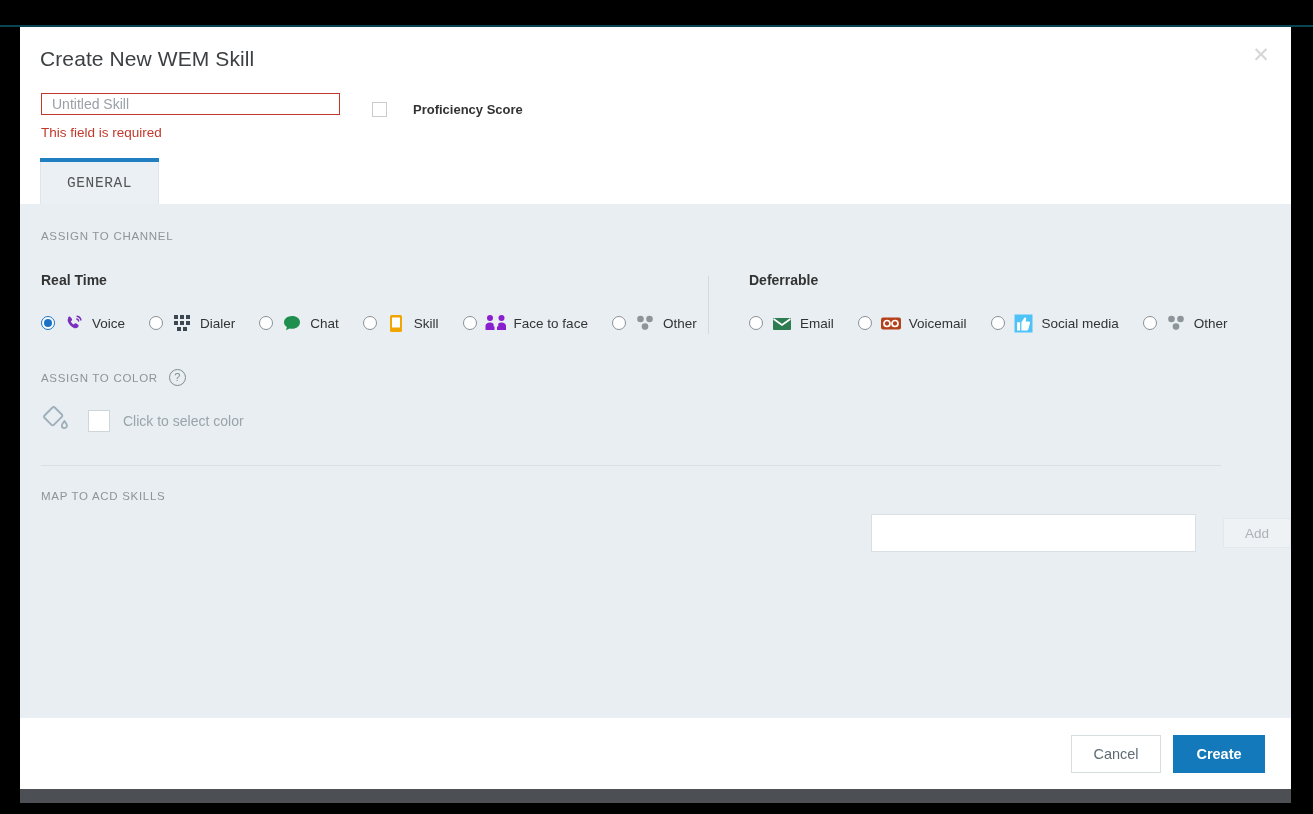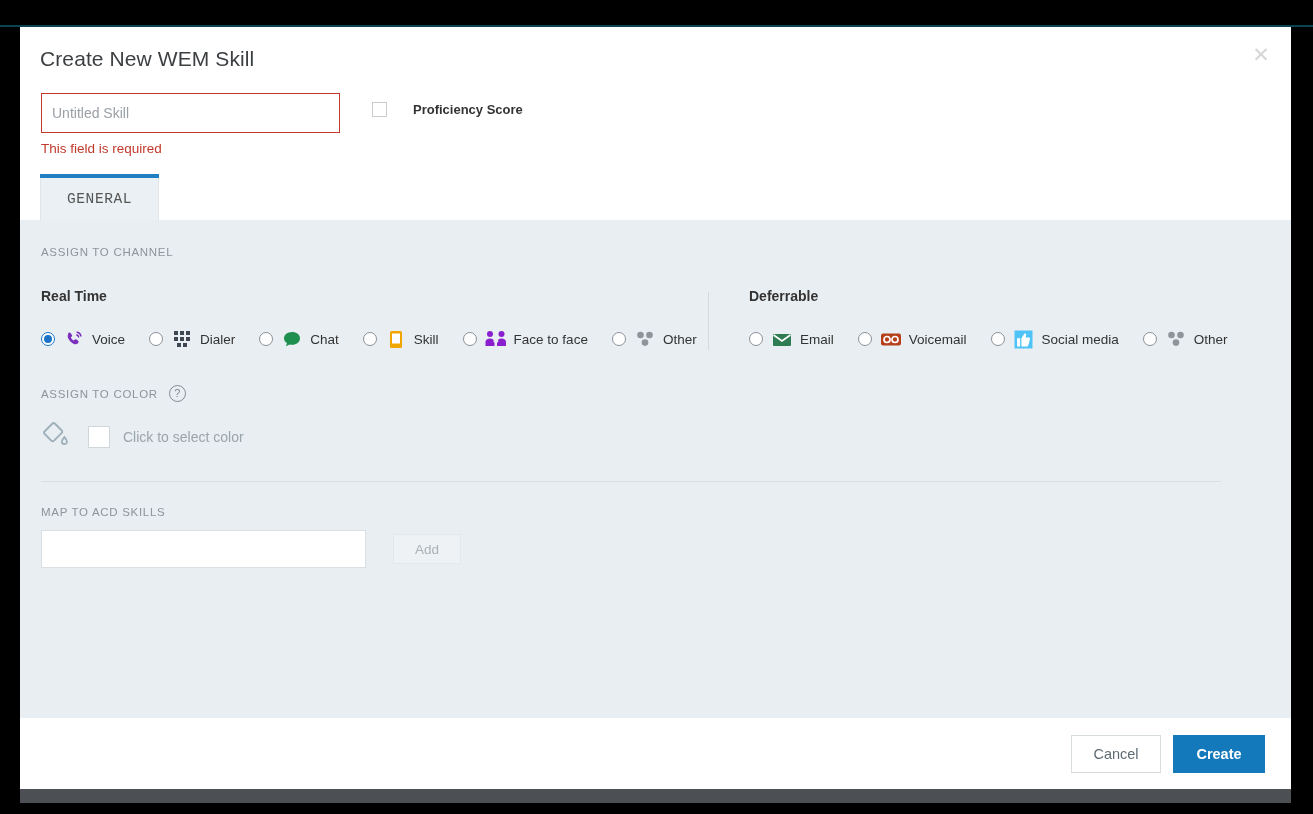--- a/index.html
+++ b/index.html
@@ -37,21 +37,21 @@
     font-size: 21px; color: #3c4043; font-weight: 400;
     padding: 8px 0 0 20px; letter-spacing: .1px;
   }
   .close-btn {
     position: absolute; right: 16px; top: 14px;
     width: 28px; height: 28px; line-height: 28px; text-align: center;
     color: #d6d6d6; font-size: 21px; cursor: pointer; user-select: none;
   }
   .name-row { display: flex; align-items: flex-start; padding: 22px 0 0 21px; }
   .name-field {
-    width: 299px; height: 40px;
+    width: 299px; height: 22px;
     border: 1px solid #c0392b; background: #fff;
     padding: 0 10px; font-size: 14px; color: #333; outline: none;
   }
   .name-field::placeholder { color: #9aa0a6; }
   .req-msg { color: #c0392b; font-size: 13.5px; padding: 8px 0 0 21px; }
   .prof-wrap { display: flex; align-items: center; margin: 9px 0 0 32px; gap: 15px; }
   .cbx {
     width: 15px; height: 15px; border: 1px solid #c8ccce; background: #fff;
     display: inline-block; margin-right: 11px;
   }
@@ -126,21 +126,21 @@
     width: 22px; height: 22px; background: #fff; border: 1px solid #cfd6da;
     margin: 0 13px 0 18px;
   }
   .color-text { font-size: 14px; color: #9aa4ab; }
 
   
   .hdivider {
     height: 1px; background: #d9e0e4; margin: 29px 21px 0 21px; width: 1180px;
   }
   .acd-label { padding-top: 24px; }
-  .acd-row { display: flex; align-items: center; padding: 12px 0 0 21px; }
+  .acd-row { display: flex; align-items: center; padding: 12px 0 0 21px; justify-content: flex-end; }
   .acd-input {
     width: 325px; height: 38px; background: #fff; border: 1px solid #d9dfe2;
     outline: none; padding: 0 10px; font-size: 14px;
   }
   .add-btn {
     margin-left: 27px; width: 68px; height: 30px;
     background: #eef2f4; border: 1px solid #e2e8eb; color: #aab2b8;
     font-size: 13.5px; cursor: default;
   }
 

